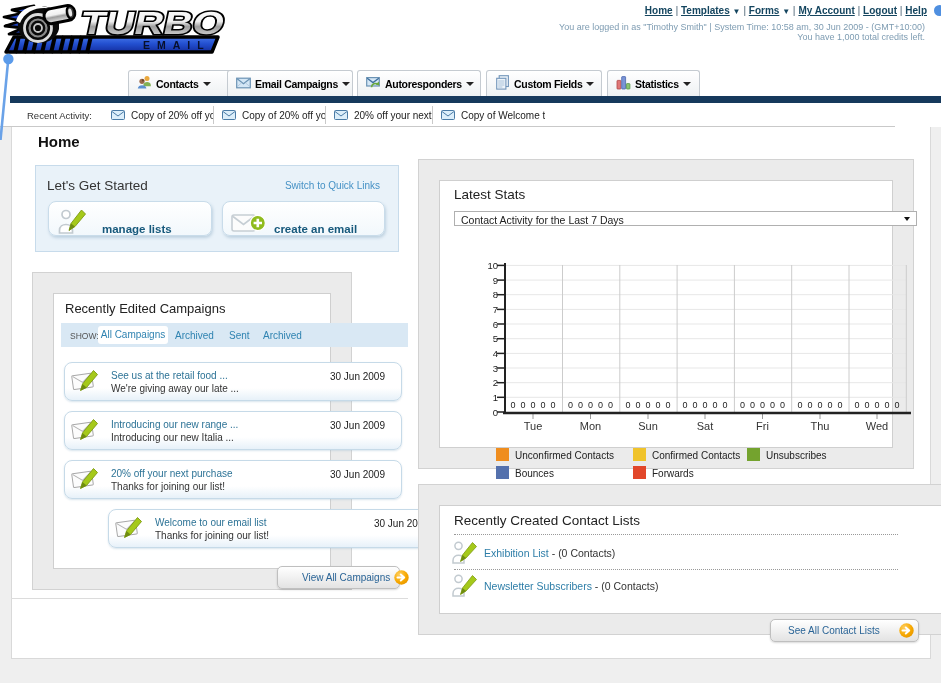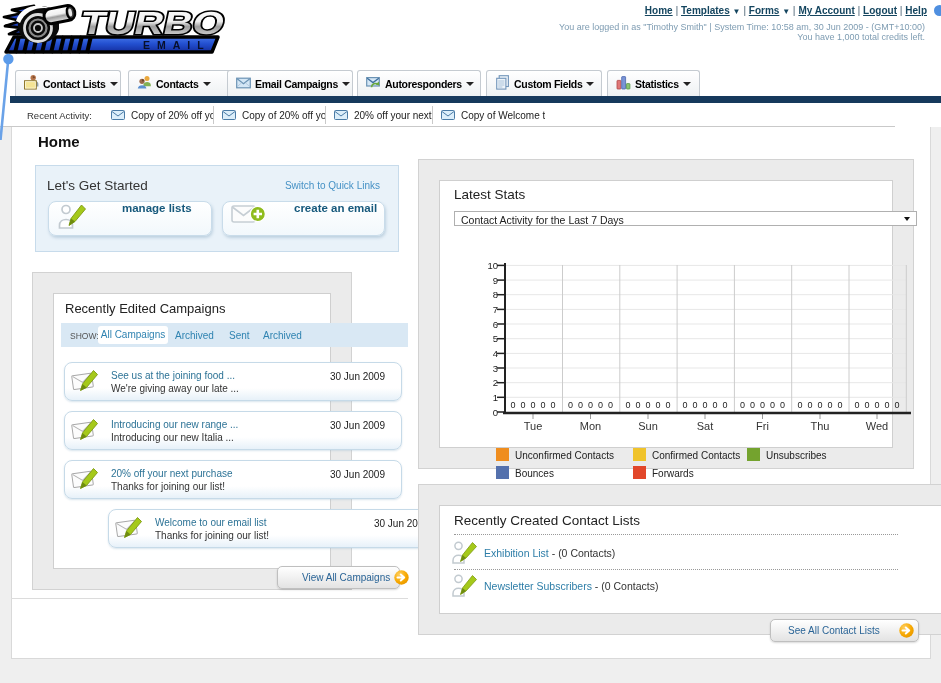--- a/index.html
+++ b/index.html
@@ -24,21 +24,21 @@
 .actitem span { font-size:10px; color:#222; white-space:nowrap; }
 
 #page { position:absolute; left:0; top:127px; width:941px; height:556px; background:#efefef; }
 #container { position:absolute; left:11px; top:0; width:920px; height:532px; background:#ffffff; border-left:1px solid #d9d9d9; border-right:1px solid #d9d9d9; border-bottom:1px solid #d9d9d9; }
 #hometitle { position:absolute; left:38px; top:6px; font-size:15px; font-weight:bold; color:#111; }
 #leftline { position:absolute; left:11px; top:471px; width:397px; height:1px; background:#dcdcdc; }
 
 #panelA { position:absolute; left:35px; top:38px; width:364px; height:87px; background:#e9f2f9; border:1px solid #c7dbeb; }
 #panelA .ttl { position:absolute; left:11px; top:12px; font-size:13.5px; color:#333; }
 #panelA .qlink { position:absolute; right:18px; top:14px; font-size:10px; color:#4591c5; }
-.bigbtn { position:absolute; top:35px; height:35px; background:linear-gradient(#ffffff,#f2f8fc); border:1px solid #c9dcea; border-radius:8px; box-shadow:1px 2px 3px rgba(140,170,195,0.45); display:flex; align-items:flex-start; font-size:11.5px; font-weight:bold; color:#17597c;gap:20px; }
+.bigbtn { position:absolute; top:35px; height:35px; background:linear-gradient(#ffffff,#f2f8fc); border:1px solid #c9dcea; border-radius:8px; box-shadow:1px 2px 3px rgba(140,170,195,0.45); display:flex; align-items:flex-end; font-size:11.5px; font-weight:bold; color:#17597c; }
 
 .gpanel { position:absolute; background:#ebebeb; border:1px solid #d2d2d2; padding:20px; }
 .gpanel .inner { position:relative; width:100%; height:100%; background:#ffffff; border:1px solid #cfcfcf; }
 #panelB { left:32px; top:145px; width:320px; height:318px; }
 #panelB .ttl { position:absolute; left:11px; top:7px; font-size:13px; color:#222; }
 #showbar { position:absolute; left:7px; top:29px; width:347px; height:24px; background:#d9e8f4; }
 #showbar .sh { position:absolute; left:9px; top:8px; font-size:8.5px; color:#555; }
 #showbar .sel { position:absolute; left:37px; top:3px; height:18px; width:70px; text-align:center; background:#fff; border-radius:3px; font-size:10px; color:#2f83b1; line-height:18px; white-space:nowrap; }
 #showbar a { position:absolute; top:7px; font-size:10px; color:#2f83b1; white-space:nowrap; }
 .card { position:absolute; left:10px; width:338px; height:39px; border:1px solid #c6dae8; border-radius:8px; background:linear-gradient(#ffffff 68%, #e7f1f9); box-shadow:0 1px 2px rgba(160,190,210,0.4); }
@@ -116,30 +116,20 @@
       </g>
     </svg>
 
     <div class="toplinks">
       <a>Home</a>  |  <a>Templates</a> <span class="arr">▼</span>  |  <a>Forms</a> <span class="arr">▼</span>  |  <a>My Account</a>  |  <a>Logout</a>  |  <a>Help</a>
     </div>
     <div class="helpdot" style="position:absolute; left:934px; top:5px;"></div>
     <div class="info1">You are logged in as "Timothy Smith" | System Time: 10:58 am, 30 Jun 2009 - (GMT+10:00)</div>
     <div class="info2">You have 1,000 total credits left.</div>
 
-    <div class="tab" style="left:15px; width:106px;">
-      <svg class="ticon" viewBox="0 0 15 15">
-          <circle cx="9.2" cy="2.8" r="2.7" fill="#b5744a"></circle>
-          <path d="M8.8 1 a2.3 2.3 0 0 1 2.3 2.1 L8.8 3.2 Z" fill="#7a4a2e"></path>
-          <path d="M5 8.8 C5 4.6 14.4 4.6 14.4 8.8 L14.4 11.5 L5 11.5 Z" fill="#8e9ea8"></path>
-          <rect x="0.6" y="5.8" width="11.6" height="8.2" fill="#f4e494" stroke="#8a7226" stroke-width="1.1"></rect>
-          <rect x="1.5" y="6.7" width="9.8" height="6.4" fill="none" stroke="#fdfae0" stroke-width="0.8"></rect>
-        </svg>
-      Contact Lists<span class="arr"></span>
-    </div>
     <div class="tab" style="left:128px; width:104px;">
       <svg class="ticon" viewBox="0 0 15 15">
           <circle cx="10" cy="3.4" r="2.5" fill="#eaa83e"></circle>
           <path d="M6.4 10 C6.4 6 13.8 6 13.8 10 L13.8 11.2 L6.4 11.2 Z" fill="#82b053"></path>
           <circle cx="5" cy="6.3" r="2.6" fill="#9a6a4a"></circle>
           <path d="M5 4 a2.5 2.5 0 0 1 2.4 2 L5 6.4 Z" fill="#6e452c"></path>
           <path d="M0.8 13.6 C0.8 9 9.4 9 9.4 13.6 Z" fill="#5b8fd0"></path>
         </svg>
       Contacts<span class="arr"></span>
     </div>
@@ -254,21 +244,21 @@
         </div>
         <div class="card" style="top:68px;">
           <svg class="ci" width="28" height="28" viewBox="0 0 28 28">
               <g transform="rotate(-8 14 14)">
                 <rect x="1.5" y="7" width="20" height="14" rx="1" fill="#fcfcfc" stroke="#a8a8a8"></rect>
                 <path d="M2.5 8 L11.5 15 L20.5 8" fill="none" stroke="#b2b2b2"></path>
               </g>
               <path d="M22.5 3.5 L26.5 7.5 L15.5 20.5 L9.5 23.5 L11.5 17 Z" fill="#a5c91a" stroke="#7d9a12" stroke-width="0.9" stroke-linejoin="round"></path>
               <path d="M9.5 23.5 L11.5 17 L15.5 20.5 Z" fill="#6f8c10"></path>
             </svg>
-          <div class="t1">See us at the joining food ...</div>
+          <div class="t1">See us at the retail food ...</div>
           <div class="t2">We're giving away our late ...</div>
           <div class="dt">30 Jun 2009</div>
         </div>
         <div class="card" style="top:117px;">
           <svg class="ci" width="28" height="28" viewBox="0 0 28 28">
               <g transform="rotate(-8 14 14)">
                 <rect x="1.5" y="7" width="20" height="14" rx="1" fill="#fcfcfc" stroke="#a8a8a8"></rect>
                 <path d="M2.5 8 L11.5 15 L20.5 8" fill="none" stroke="#b2b2b2"></path>
               </g>
               <path d="M22.5 3.5 L26.5 7.5 L15.5 20.5 L9.5 23.5 L11.5 17 Z" fill="#a5c91a" stroke="#7d9a12" stroke-width="0.9" stroke-linejoin="round"></path>

